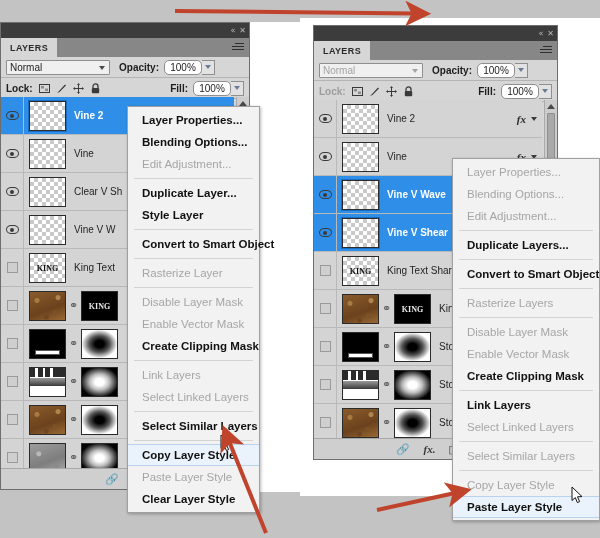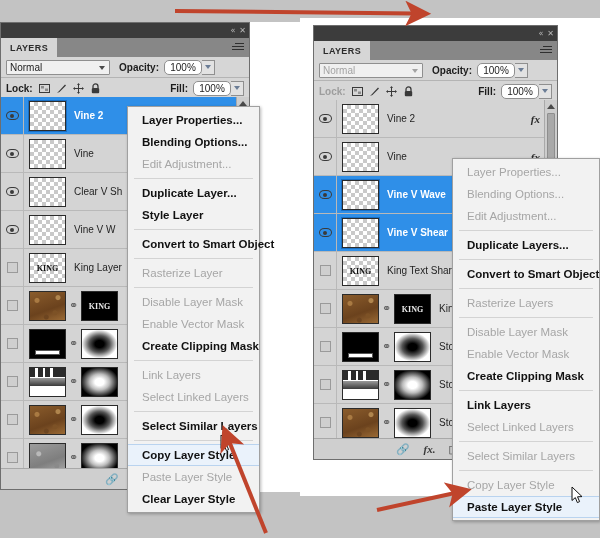--- a/index.html
+++ b/index.html
@@ -33,21 +33,21 @@
   .numbox{height:15px;width:38px;background:#fff;border:1px solid #8f8f8f;border-radius:5px;
       font-size:10px;display:flex;align-items:center;justify-content:center;box-sizing:border-box;}
   .stepper{width:13px;height:15px;background:#e2e2e2;border:1px solid #8f8f8f;border-left:none;
       box-sizing:border-box;display:flex;align-items:center;justify-content:center;}
   .stepper .ca{border-left:3px solid transparent;border-right:3px solid transparent;border-top:4px solid #6b7d96;}
 
   .lockicons{display:flex;align-items:center;gap:6px;margin-left:6px;}
   .ico{width:11px;height:11px;display:inline-block;position:relative;}
 
   
-  .layerlist{position:absolute;left:0;right:1px;overflow:hidden;background:#0ea5e9;}
+  .layerlist{position:absolute;left:0;right:15px;overflow:hidden;background:#0ea5e9;}
   .layer{height:38px;display:flex;align-items:center;border-bottom:1px solid #b9b9b9;box-sizing:border-box;
          background:#d4d4d4;position:relative;}
   .layer.sel{background:#2f8fe8;}
   .eyecell{width:23px;height:100%;display:flex;align-items:center;justify-content:center;
            border-right:1px solid #b9b9b9;box-sizing:border-box;flex:0 0 23px;}
   .eye{width:13px;height:9px;border-radius:50%/60%;border:1.4px solid #3a3a3a;display:flex;align-items:center;justify-content:center;box-sizing:border-box;}
   .eye:after{content:"";width:4px;height:4px;border-radius:50%;background:#3a3a3a;}
   .eyebox{width:11px;height:11px;border:1px solid #9a9a9a;background:#cfcfcf;box-sizing:border-box;}
   .thumbwrap{display:flex;align-items:center;padding-left:5px;flex:0 0 auto;}
   .thumb{width:37px;height:30px;border:1.5px solid #2b2b2b;box-sizing:border-box;background:#fff;
@@ -225,21 +225,21 @@
         </div>
         <span class="lname">Vine V W</span>
       </div>
       <div class="layer">
         <div class="eyecell">
           <span class="eyebox"></span>
         </div>
         <div class="thumbwrap">
           <div class="thumb kingtext"></div>
         </div>
-        <span class="lname">King Layer</span>
+        <span class="lname">King Text</span>
       </div>
       <div class="layer">
         <div class="eyecell">
           <span class="eyebox"></span>
         </div>
         <div class="thumbwrap">
           <div class="thumb brown"></div>
           <span class="link-ico">⚭</span>
           <div class="mask knight"></div>
         </div>

